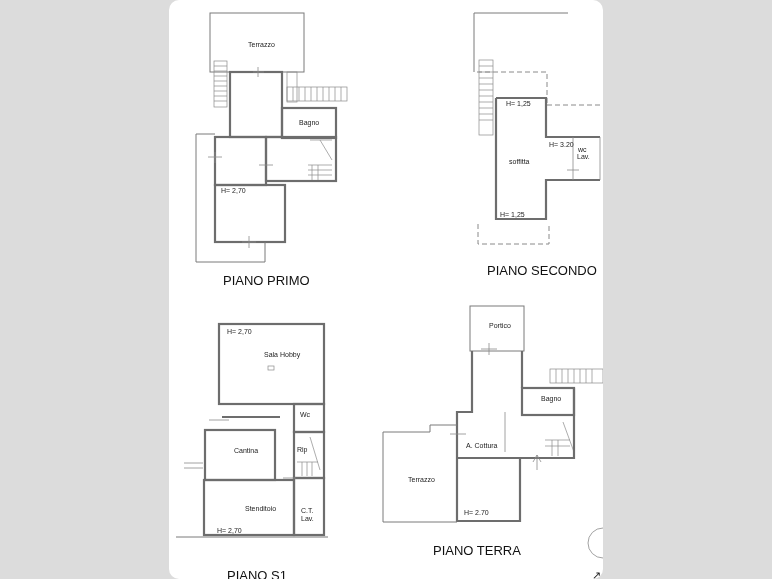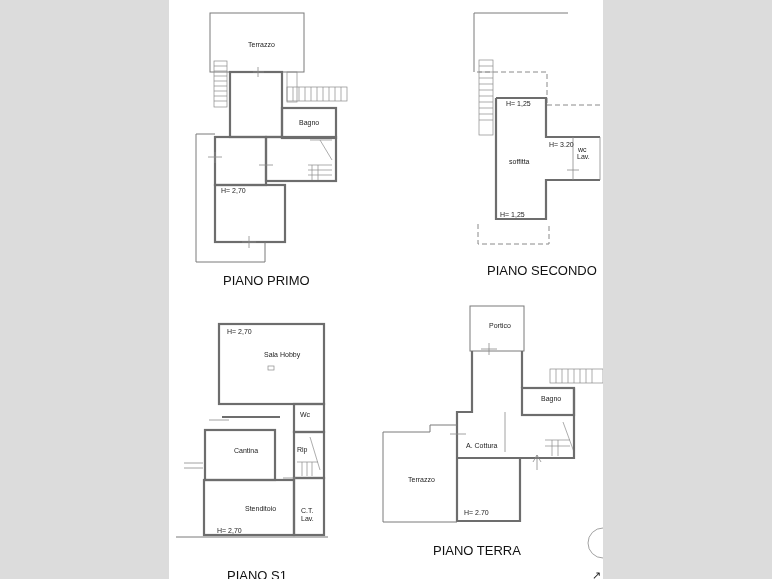--- a/index.html
+++ b/index.html
@@ -4,21 +4,21 @@
 <style>
   html, body { margin:0; padding:0; }
   body {
     width:772px; height:579px; overflow:hidden;
     background:#dcdcdc;
     font-family:"Liberation Sans", sans-serif;
     position:relative;
   }
   .page {
     position:absolute; left:169px; top:0; width:434px; height:579px;
-    background:#ffffff; overflow:hidden;
+    background:#ffffff; overflow:hidden;border-radius:10px;
   }
   svg.plan { position:absolute; left:0; top:0; }
   .lbl { font-family:"Liberation Sans", sans-serif; fill:#222; }
   .room { font-size:7px; }
   .title { font-size:13px; fill:#111; }
   .wall { fill:none; stroke:#7a7a7a; stroke-width:1; }
   .thick { fill:none; stroke:#6d6d6d; stroke-width:2.2; }
   .thin { fill:none; stroke:#8a8a8a; stroke-width:0.8; }
   .dash { fill:none; stroke:#8a8a8a; stroke-width:1; stroke-dasharray:5,3; }
   .stair { fill:none; stroke:#8a8a8a; stroke-width:0.7; }

